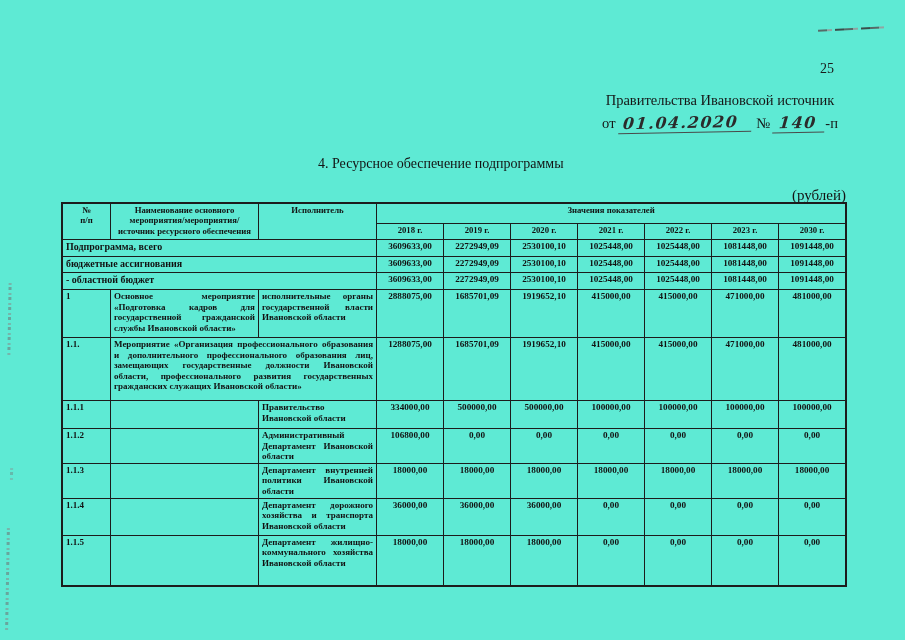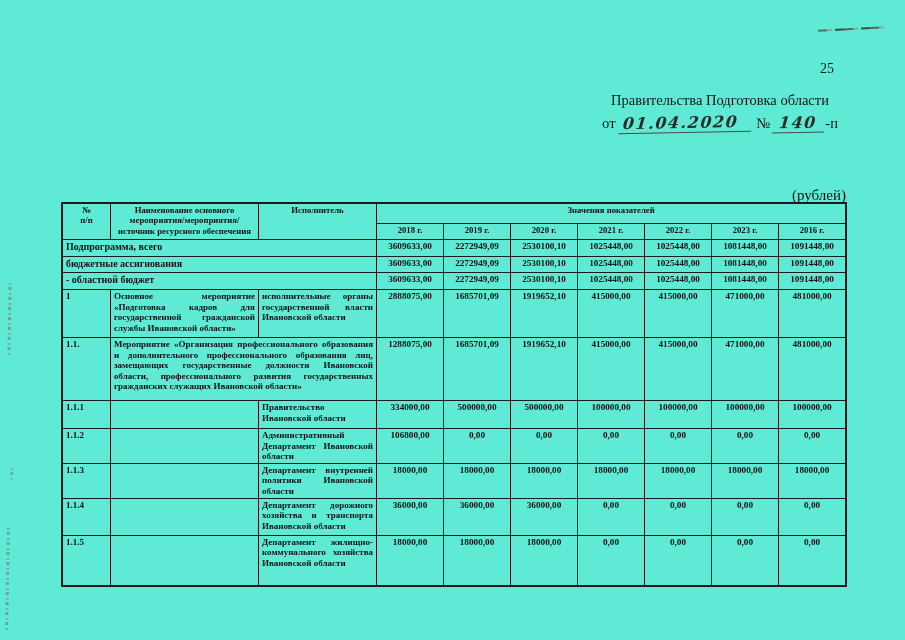--- a/index.html
+++ b/index.html
@@ -72,29 +72,30 @@
 <div class="page">
 
   <div class="scan-line-top"></div>
   <div class="margin-artifact ma1"></div>
   <div class="margin-artifact ma2"></div>
   <div class="margin-artifact ma3"></div>
 
   <div class="page-number">25</div>
 
   <div class="appendix">
-    <div>Правительства Подготовка области</div>
+    <div>Правительства Ивановской источник</div>
     <div class="line3">
       <span>от</span>
       <span class="handwriting hw-date">01.04.2020</span>
       <span>№</span>
       <span class="handwriting hw-num">140</span><span>-п</span>
     </div>
   </div>
 
+  <div class="section-title">4. Ресурсное обеспечение подпрограммы</div>
   <div class="units-label">(рублей)</div>
 
   <table class="res">
     <colgroup>
       <col style="width:48px">
         <col style="width:148px">
         <col style="width:118px">
       <col style="width:67px">
         <col style="width:67px">
         <col style="width:67px">
@@ -111,21 +112,21 @@
         <td class="hdr" rowspan="2">Исполнитель</td>
         <td class="hdr" colspan="7">Значения показателей</td>
       </tr>
       <tr class="h-years">
         <td class="hdr">2018 г.</td>
         <td class="hdr">2019 г.</td>
         <td class="hdr">2020 г.</td>
         <td class="hdr">2021 г.</td>
         <td class="hdr">2022 г.</td>
         <td class="hdr">2023 г.</td>
-        <td class="hdr">2016 г.</td>
+        <td class="hdr">2030 г.</td>
       </tr>
 
       <tr class="r-sum1">
         <td class="sumlabel" colspan="3">Подпрограмма, всего</td>
         <td class="val">3609633,00</td>
         <td class="val">2272949,09</td>
         <td class="val">2530100,10</td>
         <td class="val">1025448,00</td>
         <td class="val">1025448,00</td>
         <td class="val">1081448,00</td>

